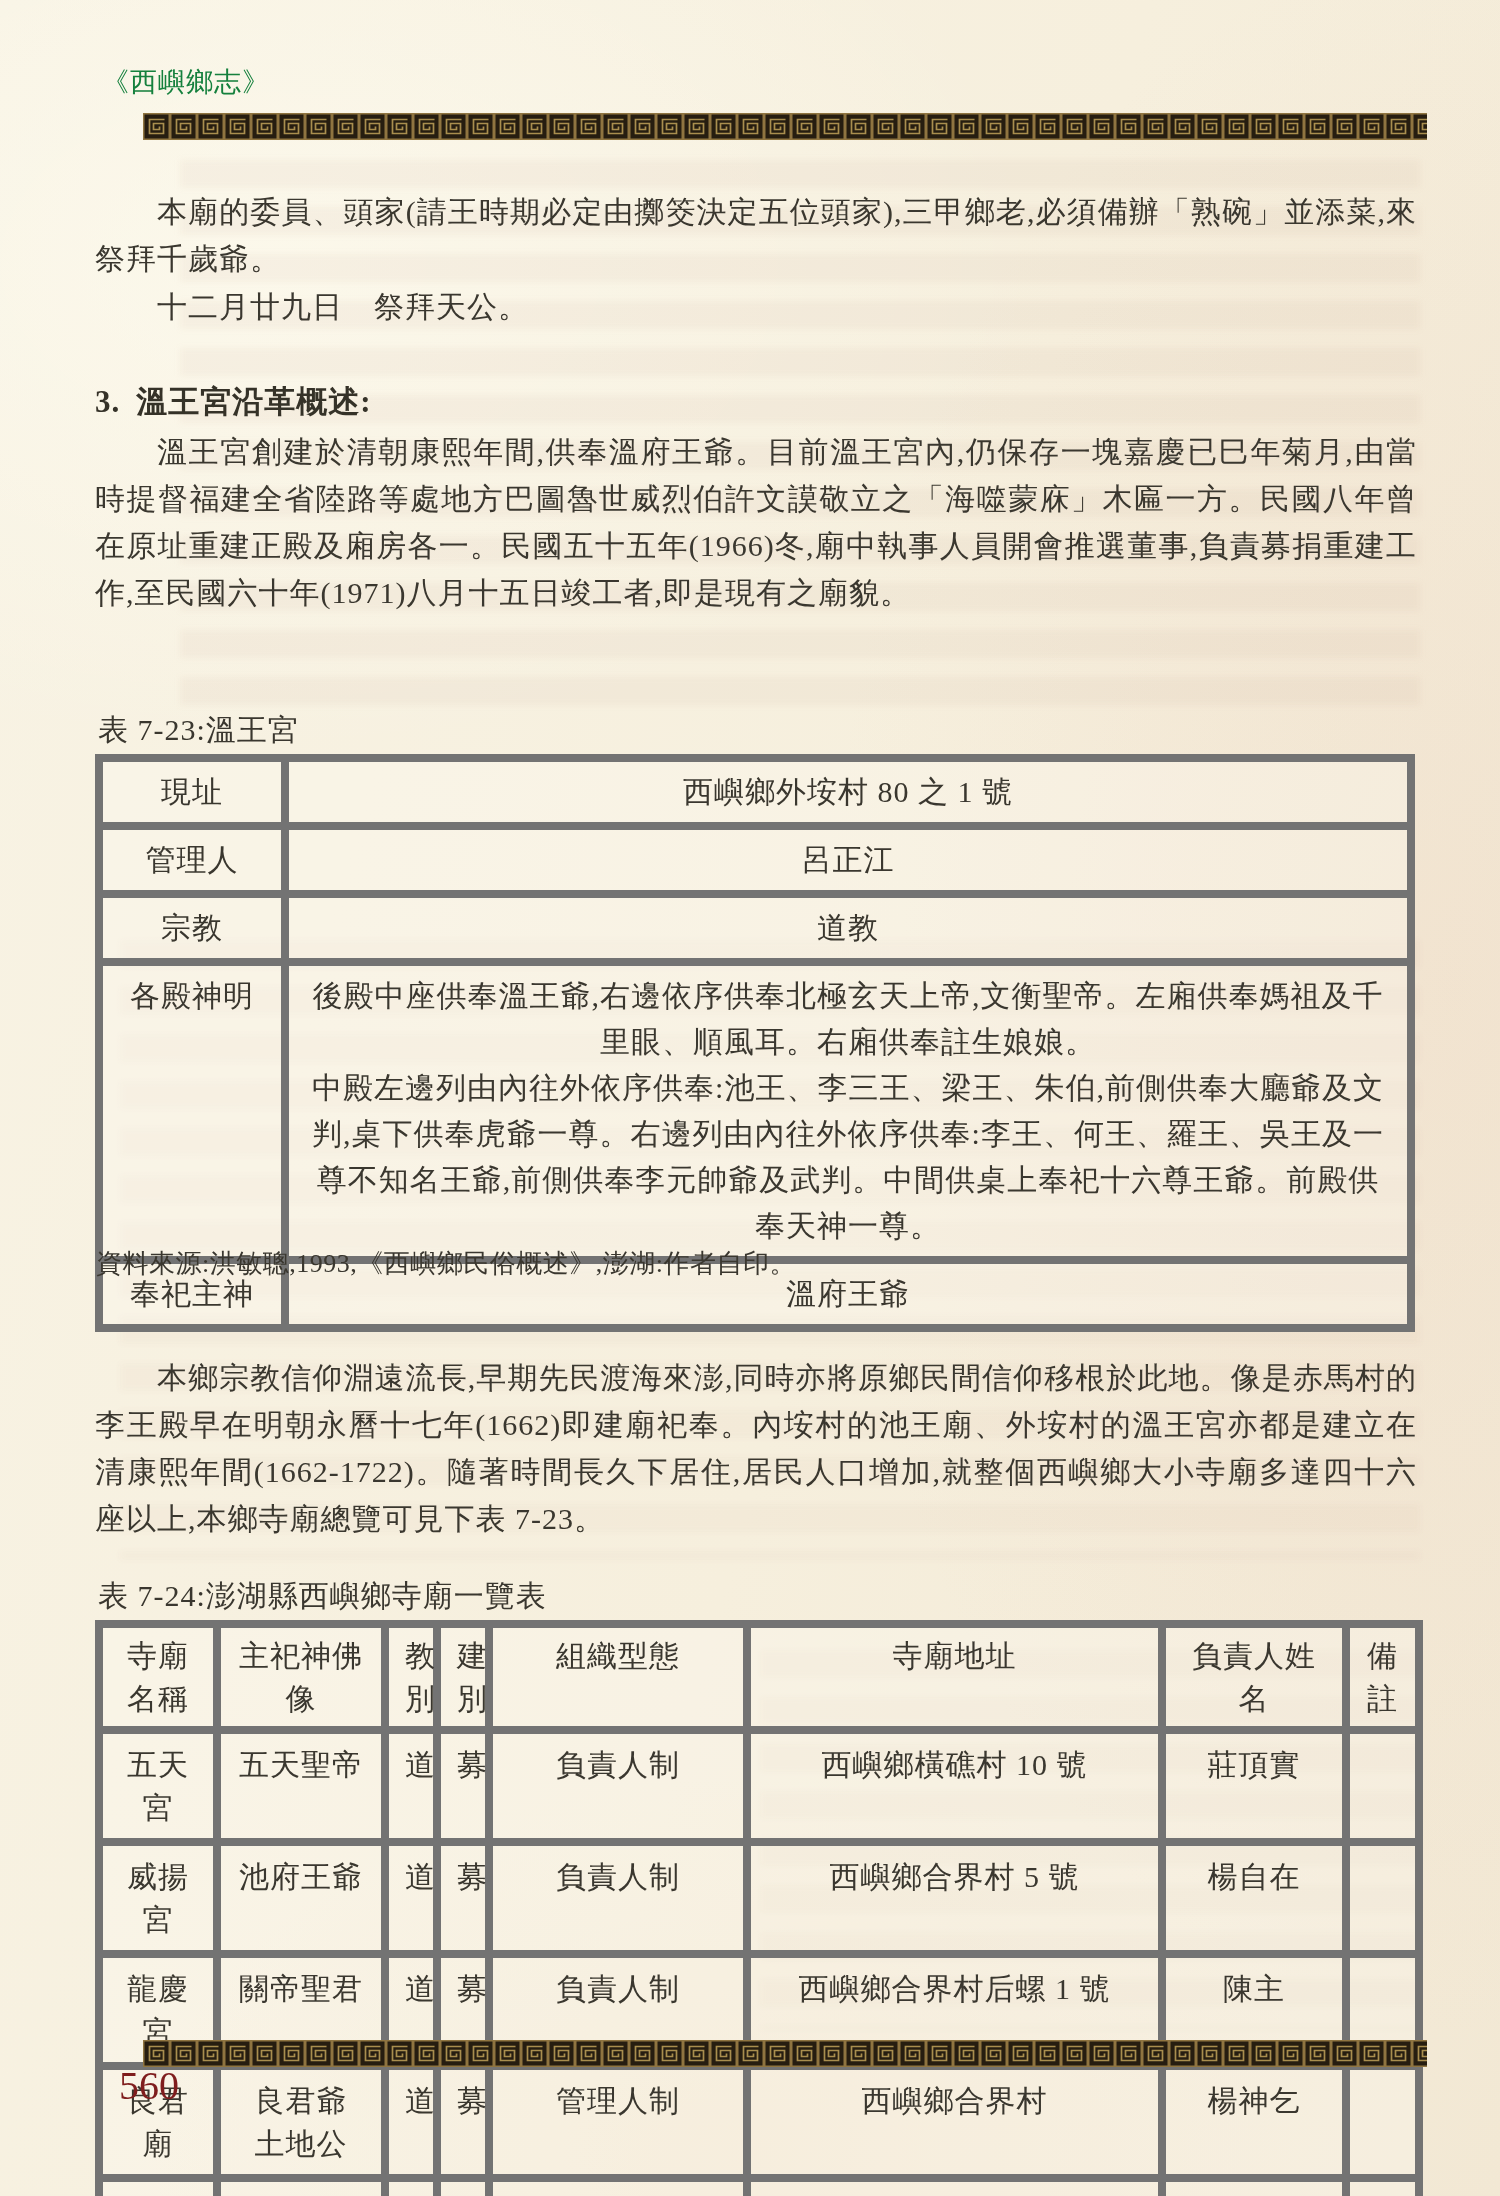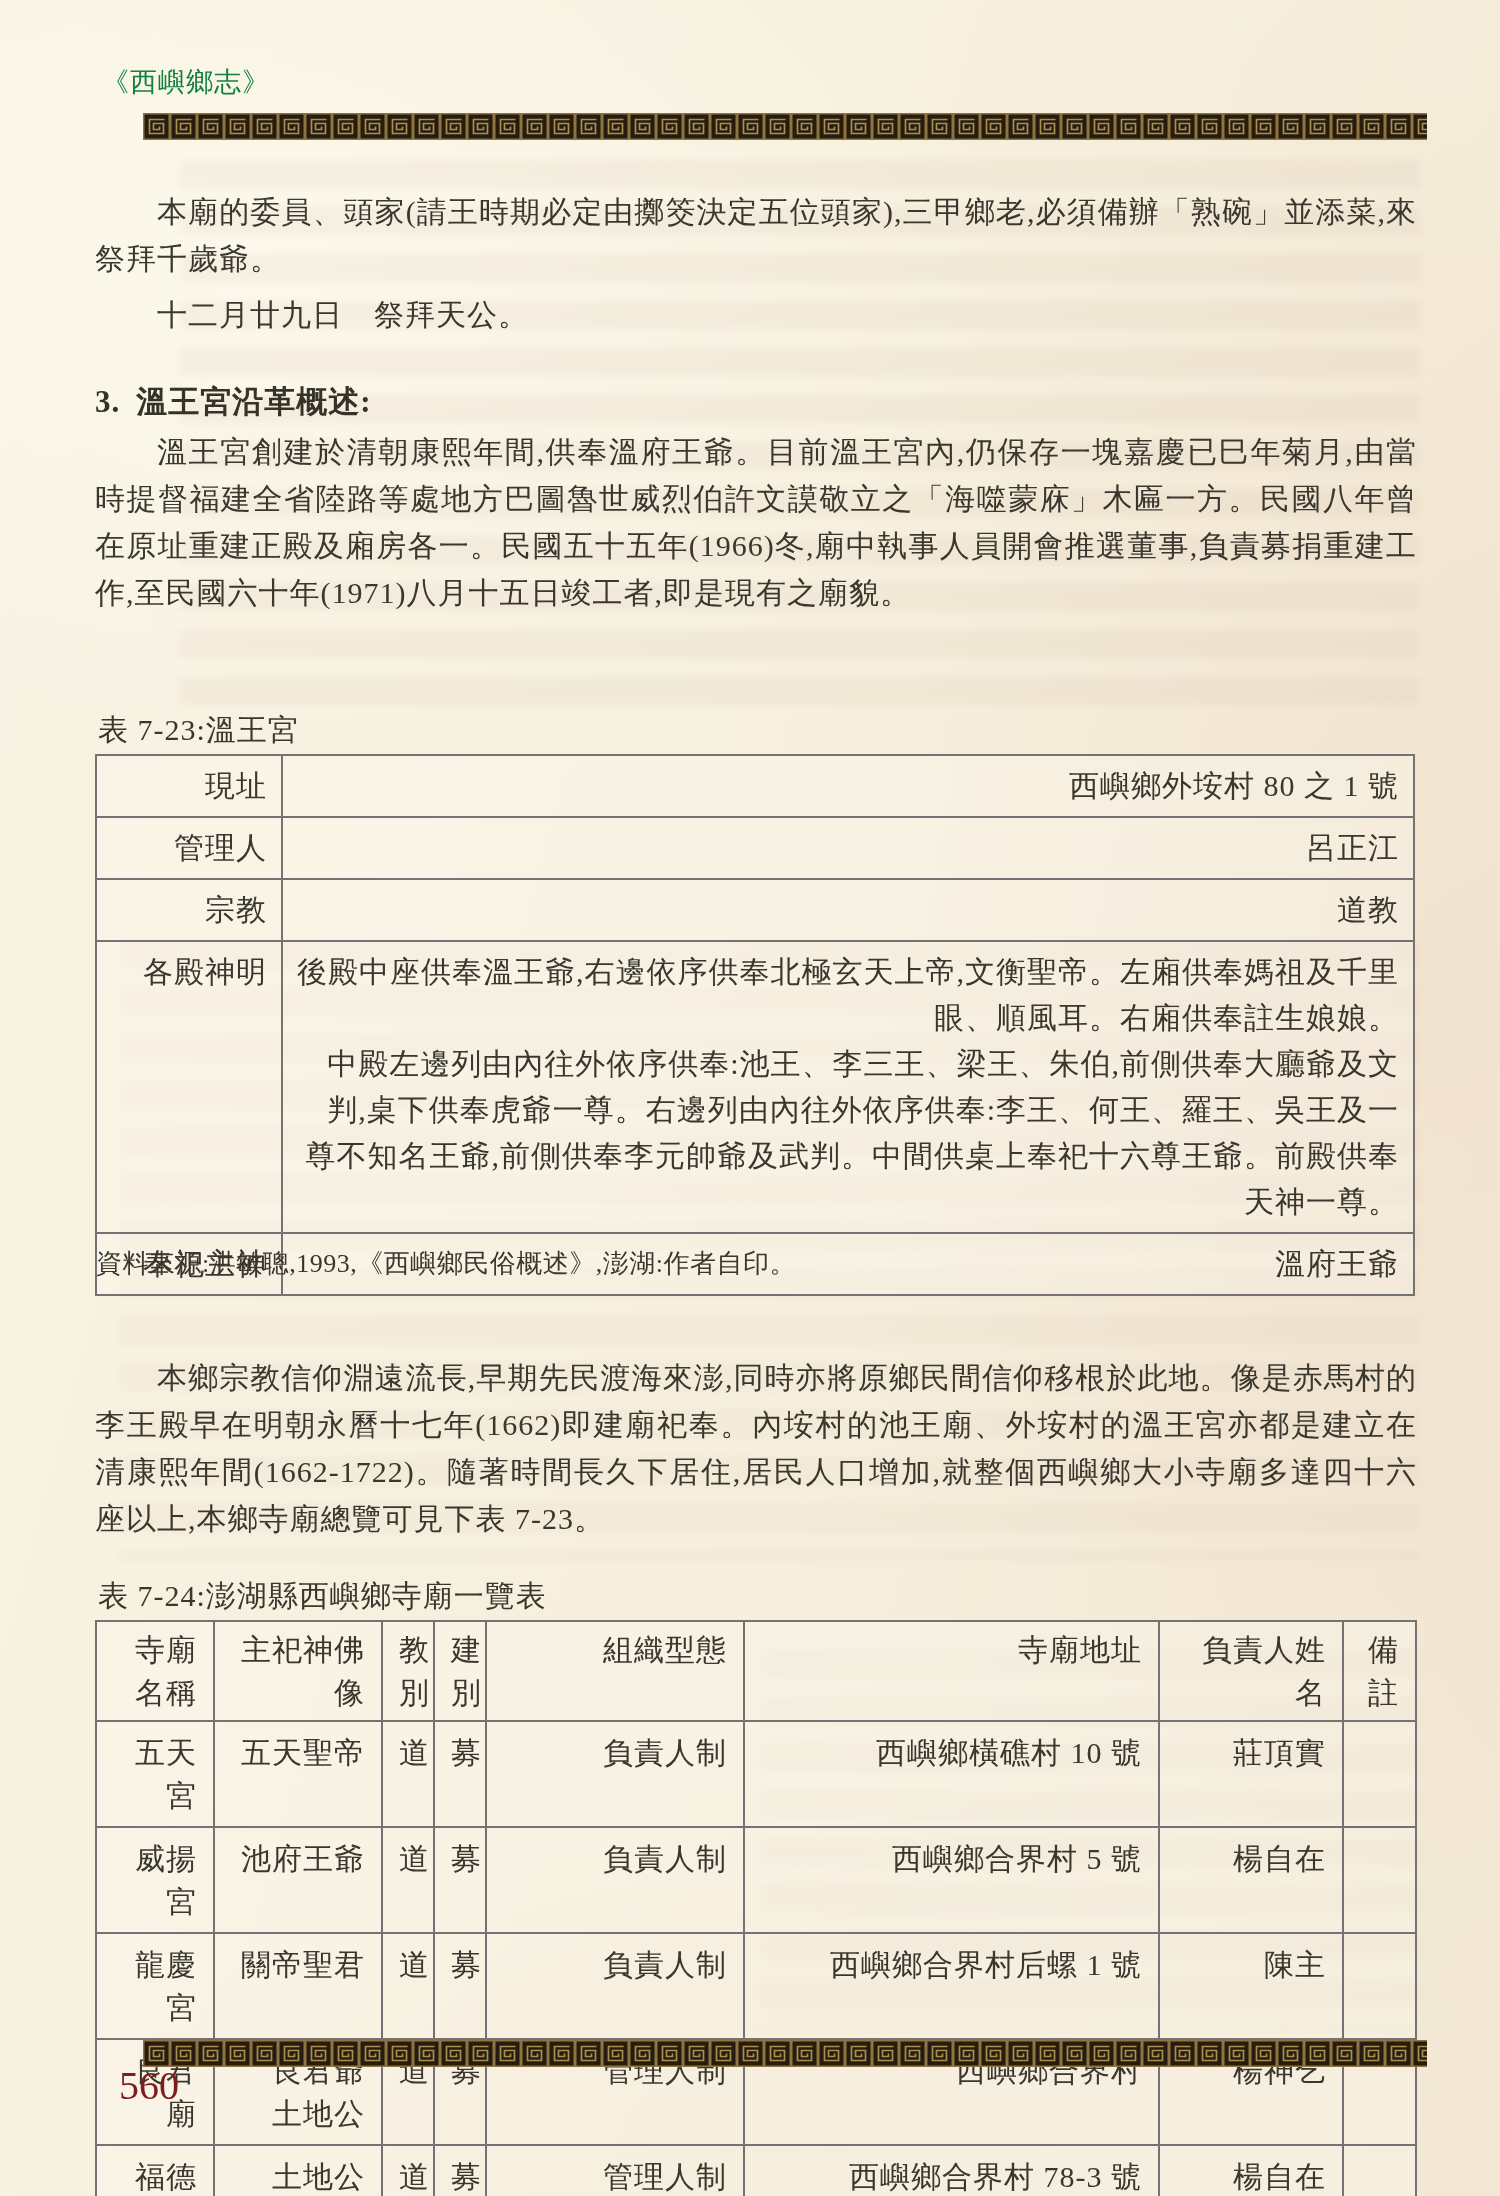--- a/index.html
+++ b/index.html
@@ -27,32 +27,32 @@
   .band{position:absolute;left:143px;width:1284px;height:27px;display:block;}
   .band.top{top:113px;}
   .band.bottom{top:2040px;}
 
   .blk{position:absolute;left:95px;width:1322px;font-size:30px;line-height:47px;
        text-align:justify;letter-spacing:1px;}
   .blk p{margin:0;}
   .indent{text-indent:62px;}
 
   .intro-para{top:188px;}
-  .date-line{top:283px;margin-top:8px;}
+  .date-line{top:283px;}
   .sec-heading{top:378px;font-weight:bold;font-size:31px;color:#353228;}
   .sec-heading .num{margin-right:16px;}
   .sec-body{top:428px;}
 
   .tbl-title{position:absolute;left:98px;font-size:30px;letter-spacing:1px;}
   .t1-title{top:710px;}
   .t2-title{top:1576px;}
 
   table{border-collapse:collapse;table-layout:fixed;background:rgba(252,249,240,.35);}
-  td,th{border:2px solid #737373;vertical-align:top;font-weight:normal;
-        font-size:30px;text-align:right;letter-spacing:1px;}
+  td,th{border:8px solid #737373;vertical-align:top;font-weight:normal;
+        font-size:30px;text-align:center;letter-spacing:1px;}
 
   .table1{position:absolute;left:95px;top:754px;width:1320px;}
   .table1 td{padding:7px 14px;line-height:46px;white-space:pre-line;}
   .table1 .lbl{width:158px;}
 
   .src-line{position:absolute;left:96px;top:1246px;font-size:26px;letter-spacing:.5px;}
 
   .para2{top:1342px;margin-top:12px;}
 
   .table2{position:absolute;left:95px;top:1620px;width:1320px;}

